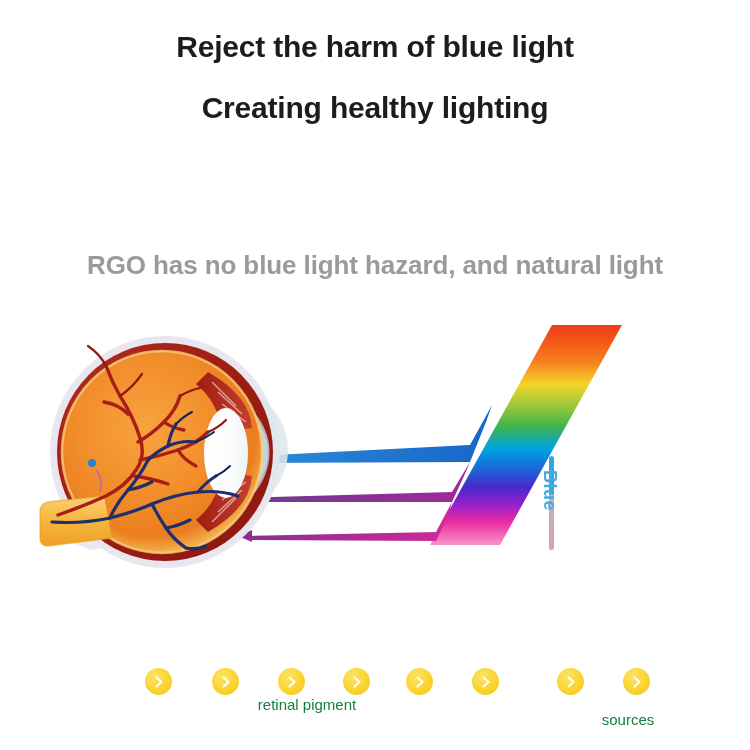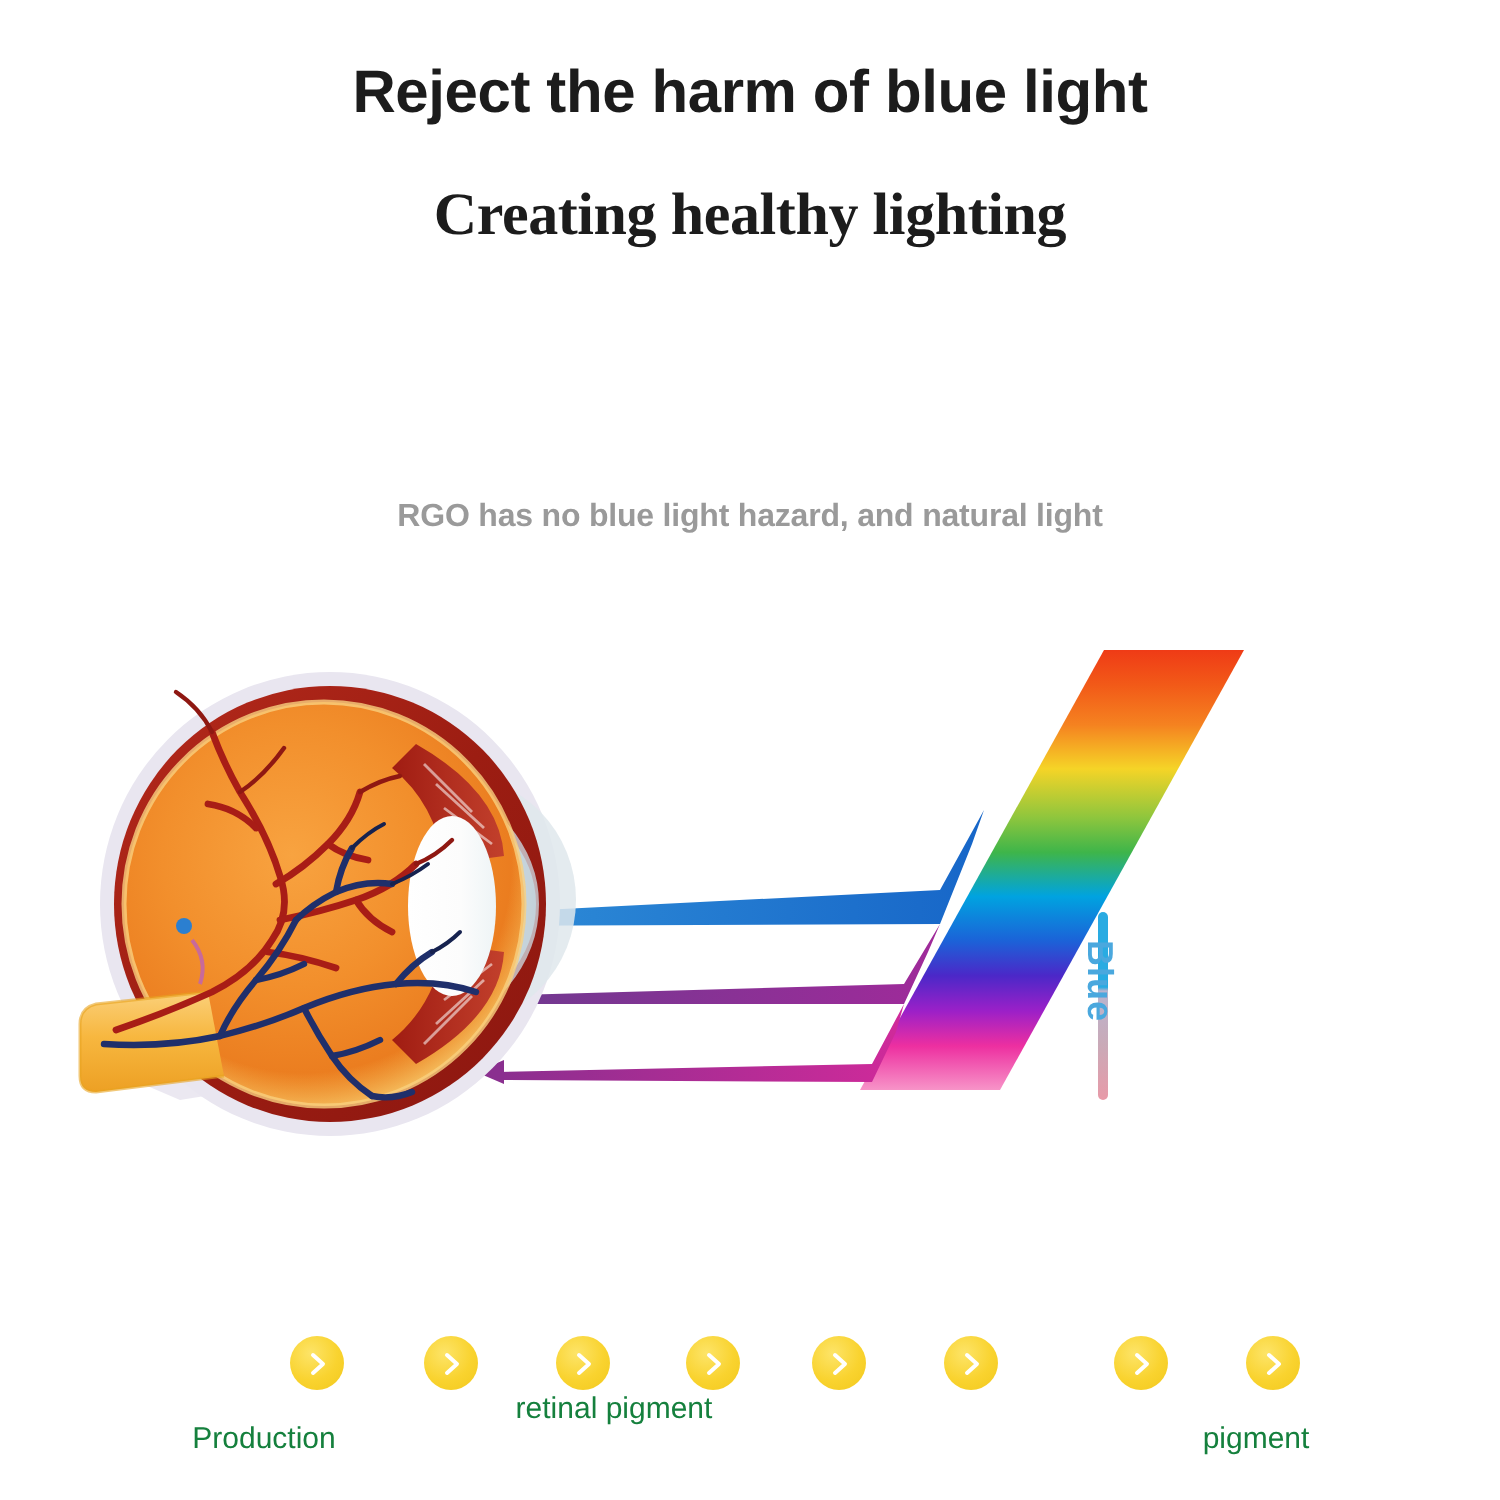--- a/index.html
+++ b/index.html
@@ -22,30 +22,30 @@
     top: 32px; left: 0; width: 750px;
     text-align: center;
   }
   .title-line {
     font-size: 30px;
     font-weight: bold;
     color: #1c1c1c;
     letter-spacing: -0.2px;
     line-height: 1.0;
   }
-  .title-line.second { margin-top: 31px; font-family: Liberation Serif, serif; }
+  .title-line.second { margin-top: 31px; }
 
   .subtitle-block {
     position: absolute;
     top: 248px; left: 0; width: 750px;
     text-align: center;
     padding: 0 40px;
   }
   .subtitle-line {
-    font-size: 16px;
+    font-size: 26px;
     font-weight: bold;
     color: #9a9a9a;
     line-height: 1.35;
     letter-spacing: -0.1px;
   }
 
   
   .stage {
     position: absolute;
     top: 310px; left: 0;
@@ -318,22 +318,21 @@
       <svg width="14" height="14" viewBox="0 0 14 14">
           <path d="M4.5 2.5 L9.5 7 L4.5 11.5" fill="none" stroke="#ffffff" stroke-width="2" stroke-linecap="round" stroke-linejoin="round"></path>
         </svg>
     </div>
     <div class="badge" style="left:623px; top:0;">
       <svg width="14" height="14" viewBox="0 0 14 14">
           <path d="M4.5 2.5 L9.5 7 L4.5 11.5" fill="none" stroke="#ffffff" stroke-width="2" stroke-linecap="round" stroke-linejoin="round"></path>
         </svg>
     </div>
 
-    <div class="foot-label" style="left:72px;  top:42px; width:120px;">Production</div>
 
     <div class="foot-label" style="left:222px; top:27px; width:170px;">retinal pigment</div>
 
 
 
-    <div class="foot-label" style="left:578px; top:42px; width:100px;">pigment</div>
+    <div class="foot-label" style="left:578px; top:42px; width:100px;">sources</div>
   </div>
 
 </div>
 
 </body></html>

